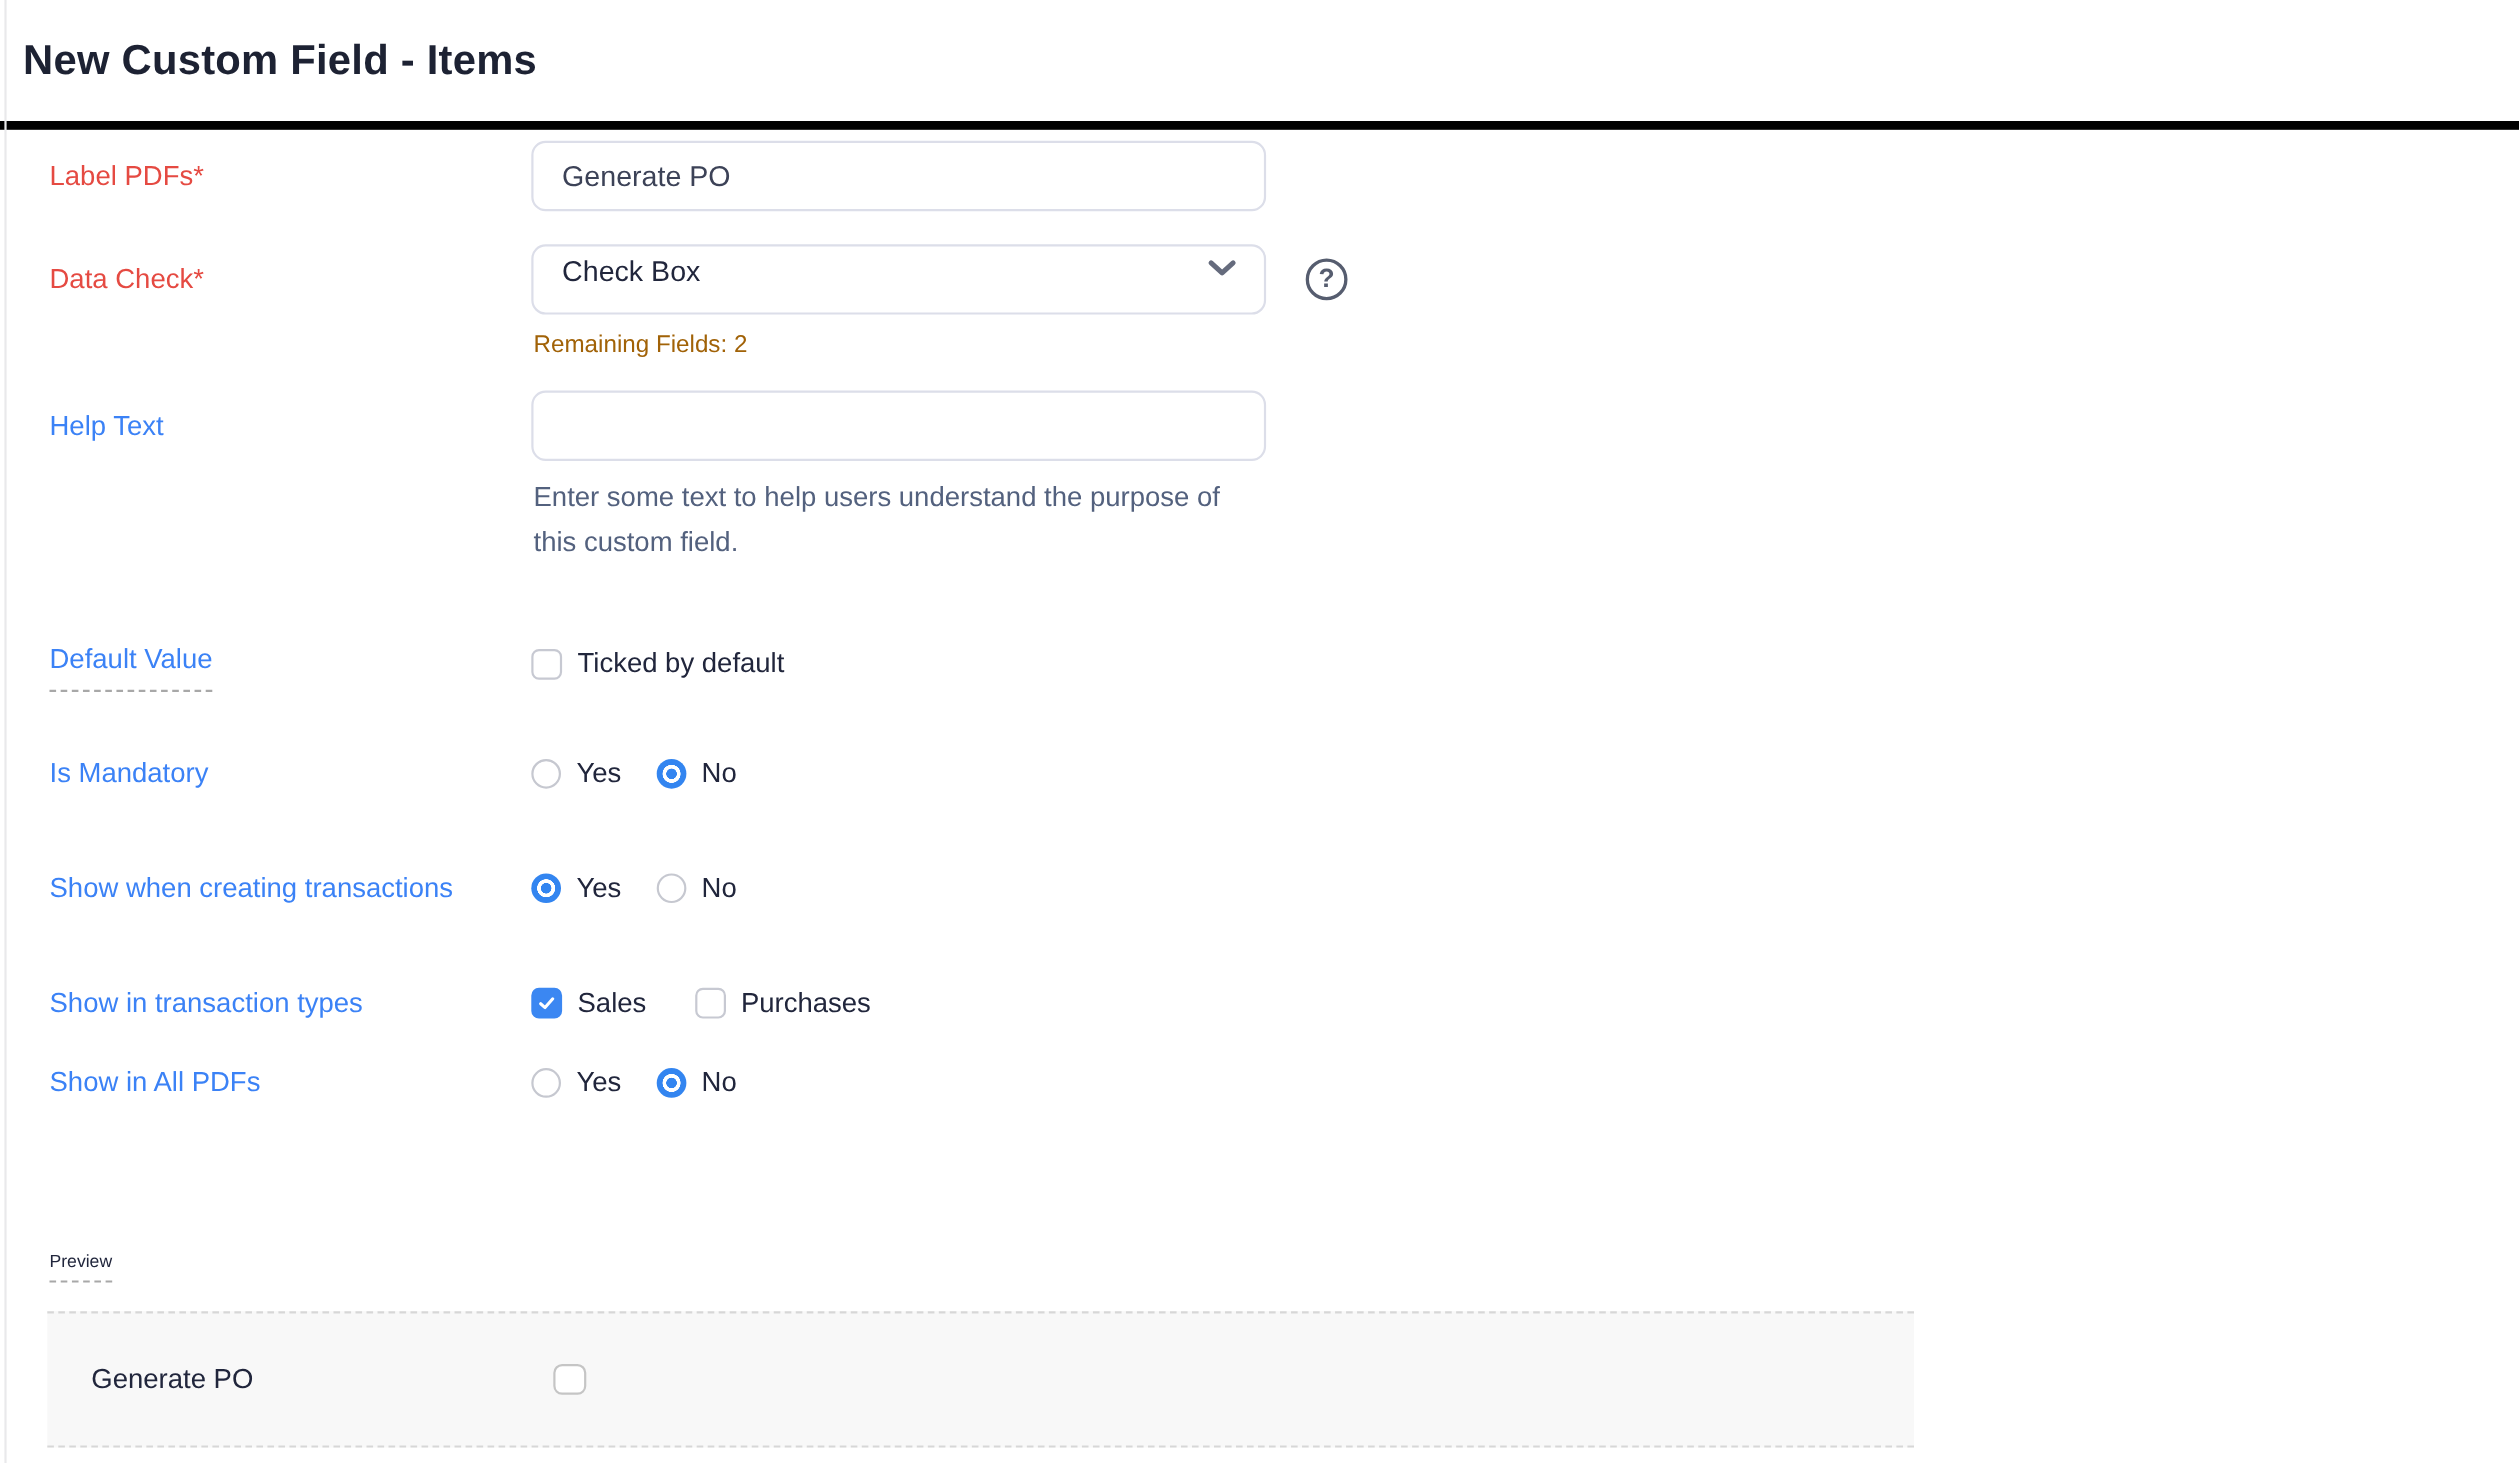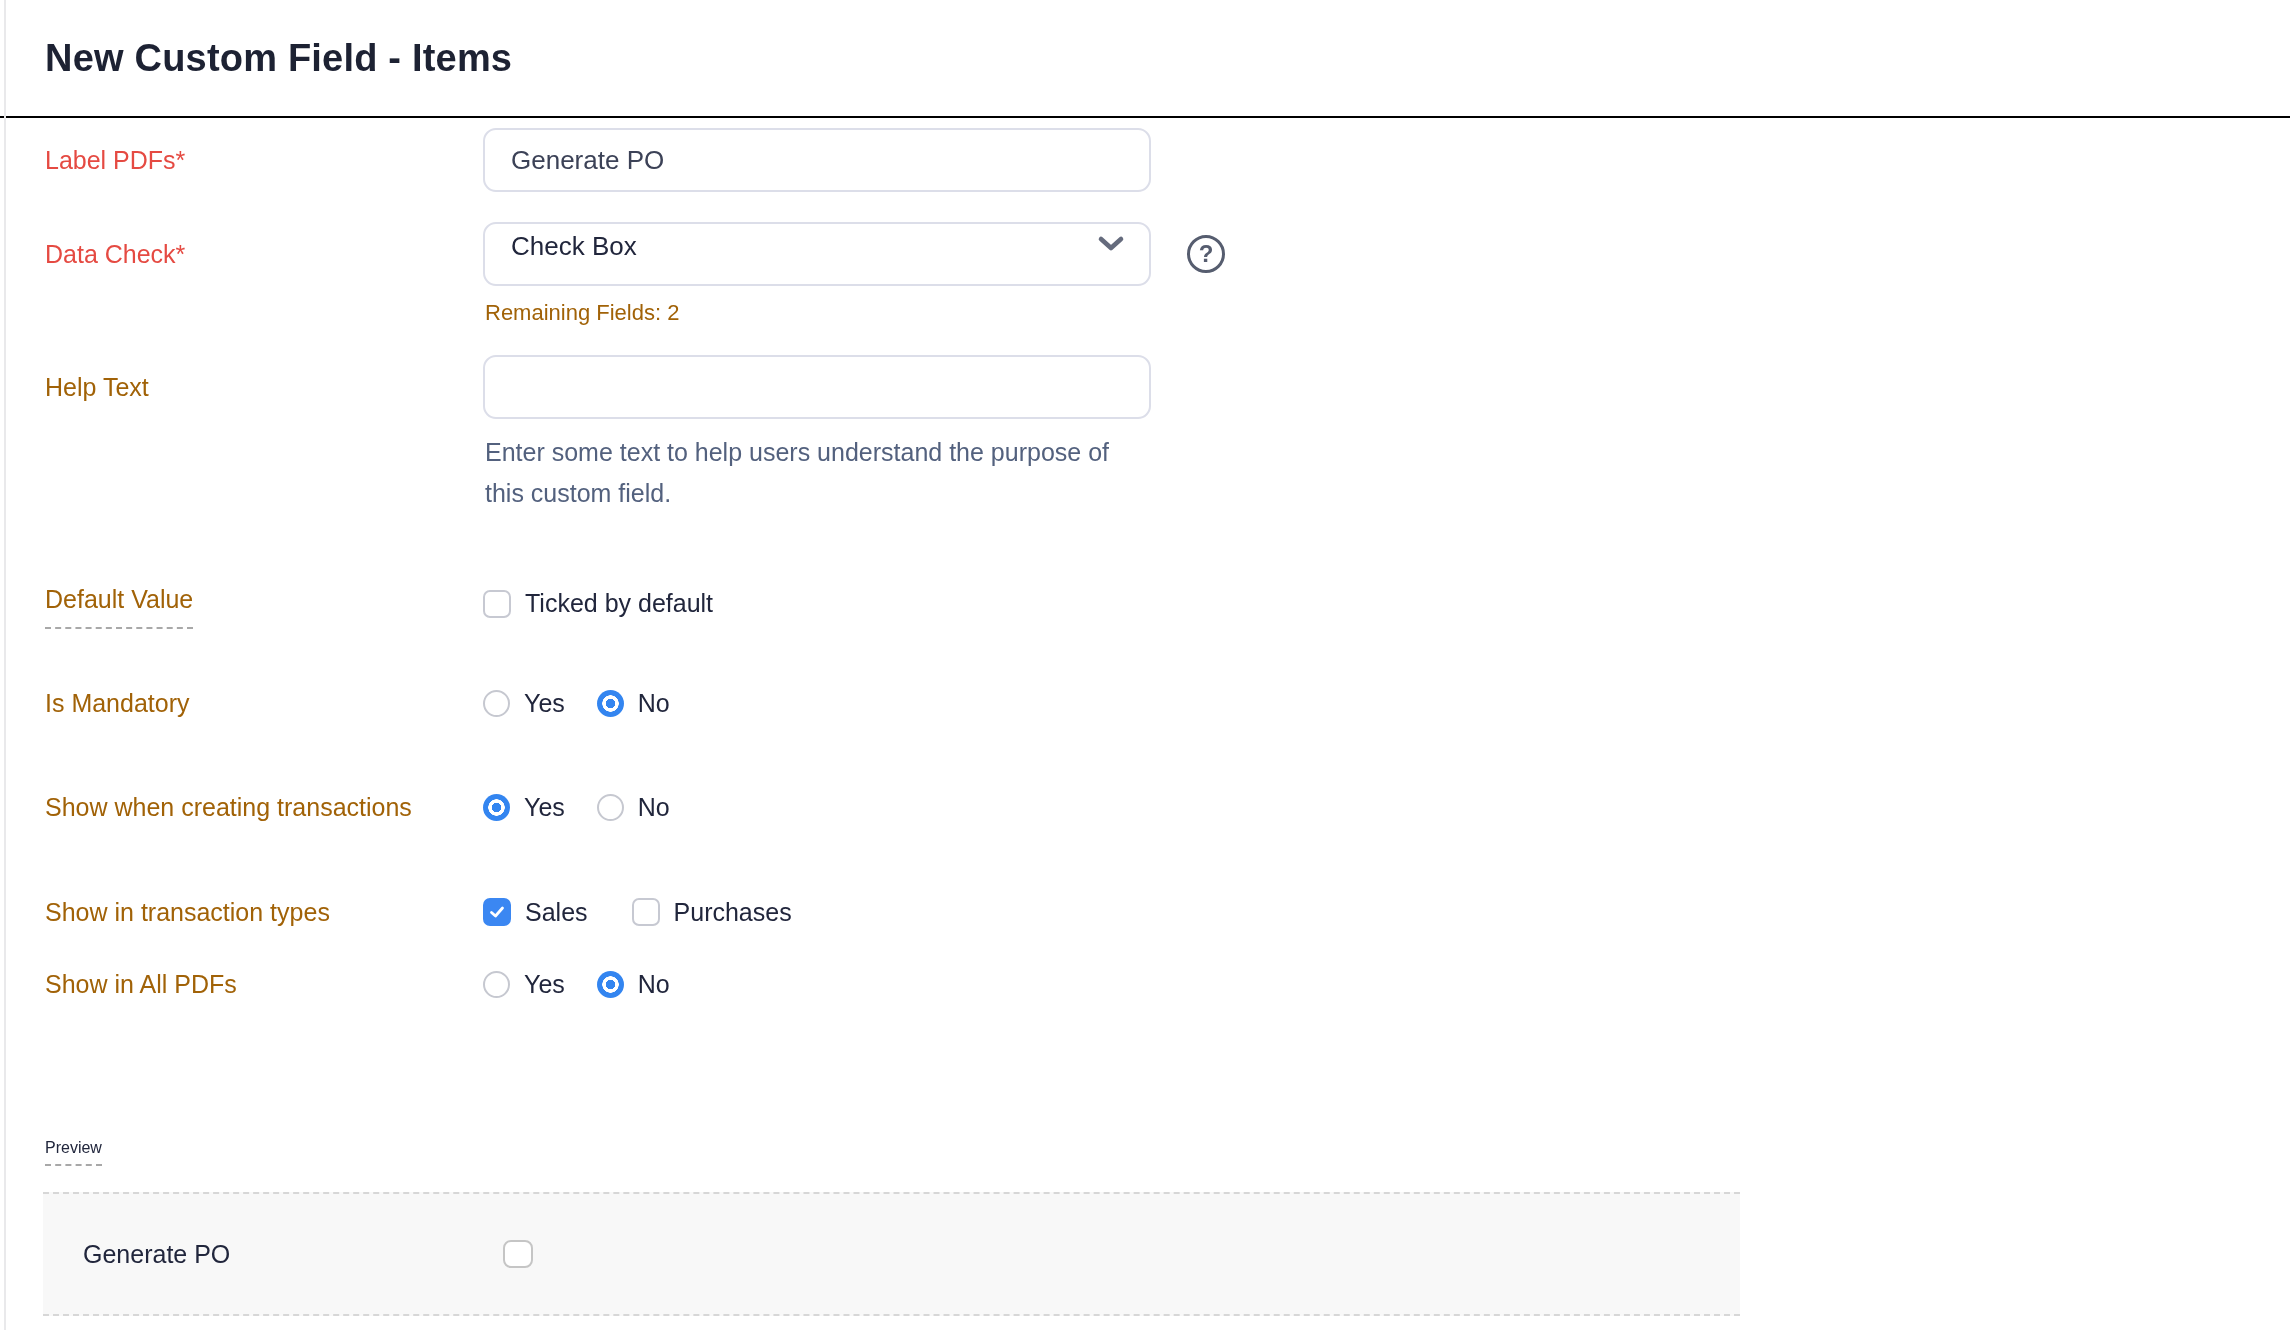--- a/index.html
+++ b/index.html
@@ -2,28 +2,28 @@
 <html><head>
 <meta charset="utf-8">
 <style>
   * { margin:0; padding:0; box-sizing:border-box; }
   html,body { width:2290px; height:1330px; background:#fff;
     font-family:"Liberation Sans","DejaVu Sans",sans-serif; color:#21263c; overflow:hidden; }
   .page { position:relative; width:2290px; height:1330px; background:#fff; }
   .edge-line { position:absolute; left:4px; top:0; bottom:0; width:2px; background:#e9e9eb; }
 
   
-  .header { height:118px; display:flex; align-items:center; padding-left:45px;
-    border-bottom:2px solid #000000; background:#fff; }
+  .header { height:118px; display:flex; align-items:center; padding-left:21px;
+    border-bottom:8px solid #000000; background:#fff; }
   .title { font-size:38px; font-weight:700; color:#1d2233; letter-spacing:.2px; }
 
   
   .form { padding:10px 0 0 45px; }
   .row { display:flex; align-items:center; }
-  .label-col { width:438px; flex:none; font-size:25px; line-height:42px; color:#a16207; }
+  .label-col { width:438px; flex:none; font-size:25px; line-height:42px; color:#3b82f6; }
   .label-col.red { color:#e54a42; }
   .row.top-align { align-items:flex-start; }
   .dashed-underline { display:inline-block; border-bottom:2px dashed #a8a8a8; padding-bottom:7px; }
 
   .text-input { width:668px; height:64px; border:2px solid #dcdee9; border-radius:13px;
     background:#fff; font-family:inherit; font-size:26px; color:#3c4257; padding:0 26px; outline:none; }
 
   .select-box { width:668px; height:64px; border:2px solid #dcdee9; border-radius:13px;
     background:#fff; display:flex; align-items:center; justify-content:space-between;
     padding:0 24px 16px 26px; cursor:pointer; }

